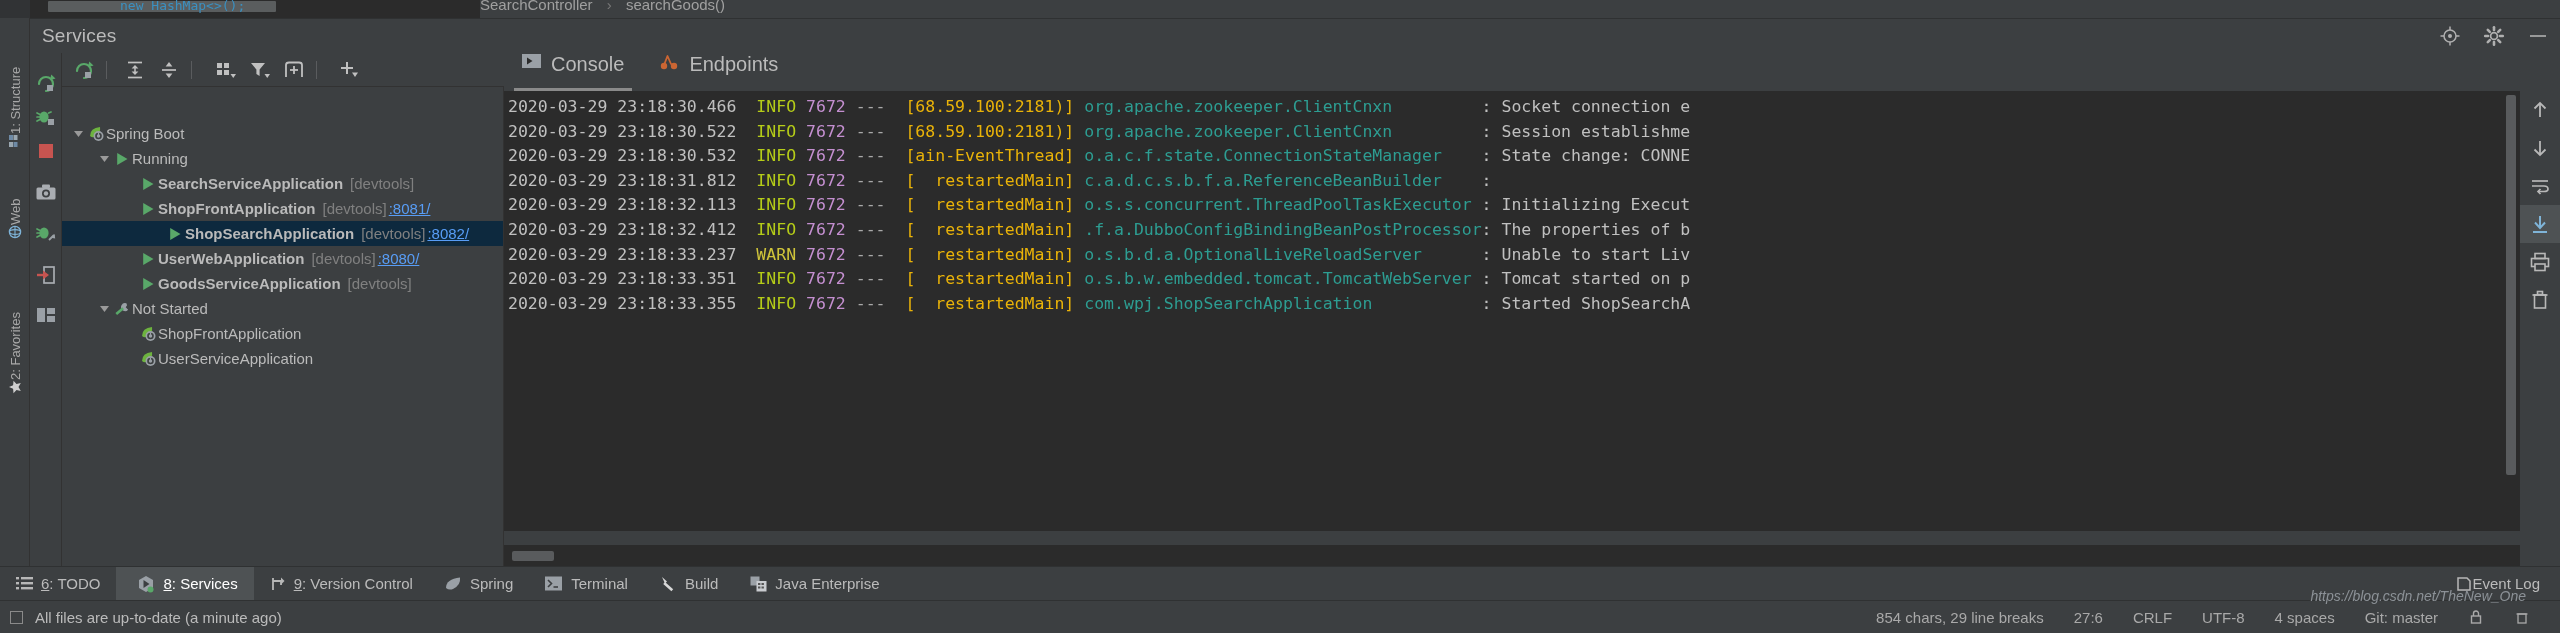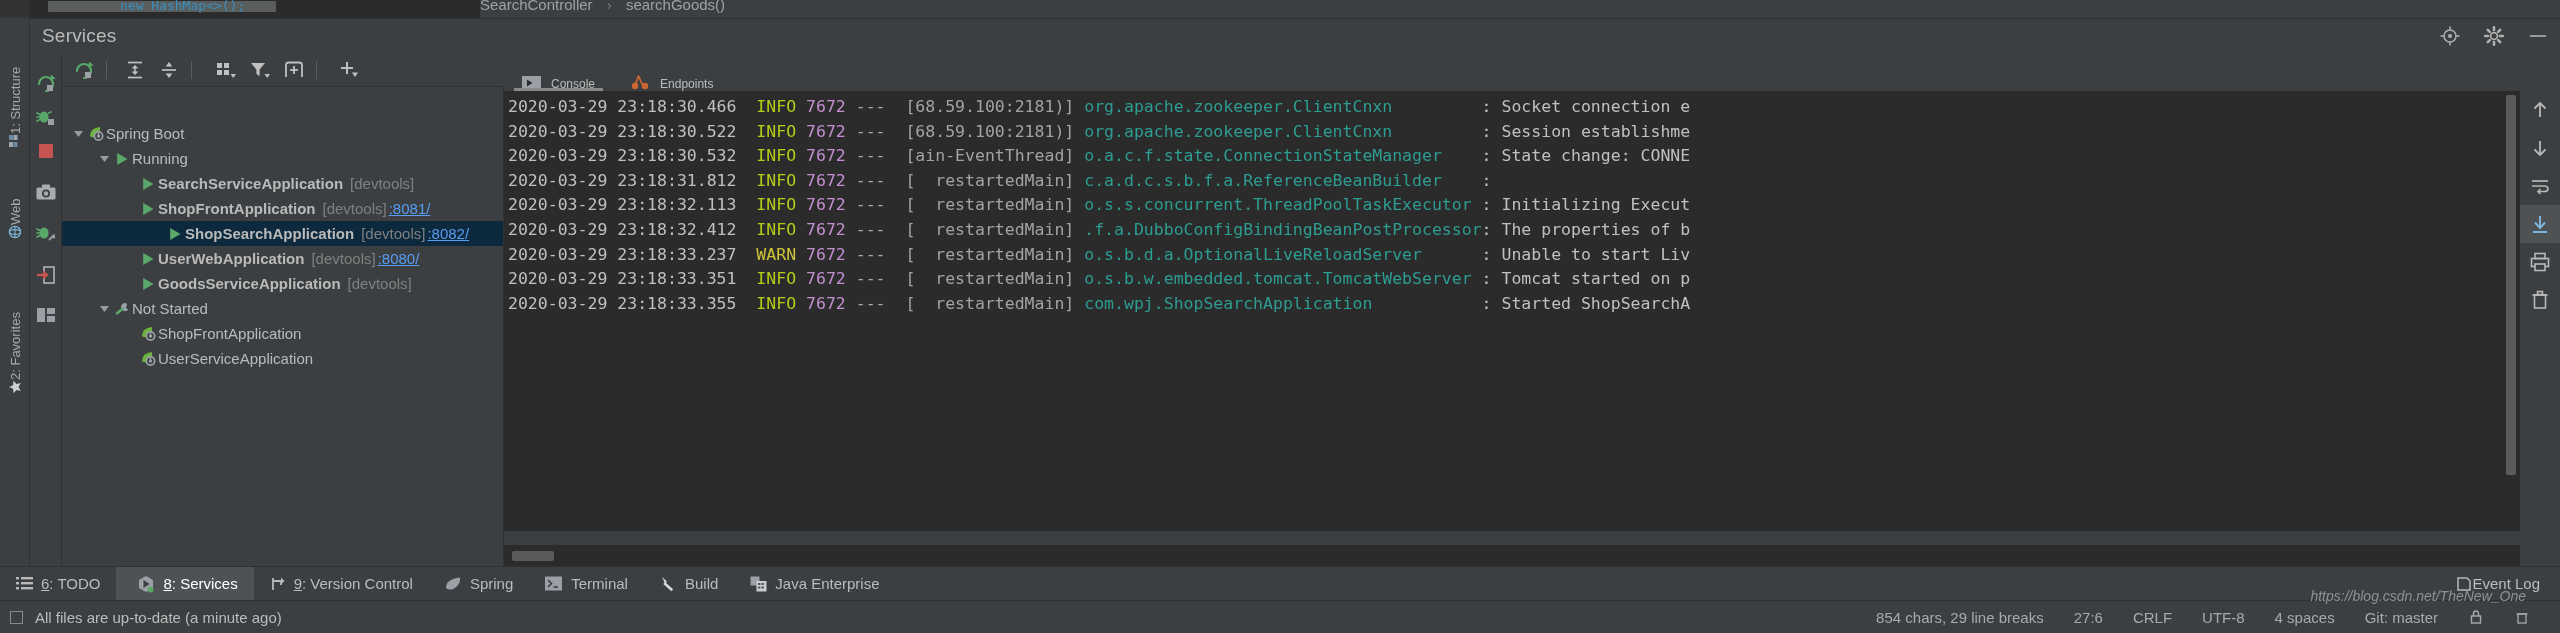--- a/index.html
+++ b/index.html
@@ -119,43 +119,43 @@
   
   .console-wrap {
     position: absolute; left: 474px; top: 34px; width: 2056px; height: 514px;
     background: #3c3f41;
   }
   .console-tabs {
     position: absolute; left: 0; top: 0; height: 38px; width: 2056px;
     display: flex; align-items: center; gap: 0px;
   }
   .ctab {
-    height: 38px; display: flex; align-items: flex-end; gap: 9px;
-    padding: 0 18px 0 18px; font-size: 12px; color: #bbbbbb; cursor: pointer;
+    height: 38px; display: flex; align-items: flex-start; gap: 9px;
+    padding: 0 18px 0 18px; font-size: 20px; color: #bbbbbb; cursor: pointer;
     position: relative;
   }
   .ctab.active::after {
     content: ""; position: absolute; left: 10px; right: 10px; bottom: 0;
     height: 3px; background: #8a8a8a;
   }
   .console-body {
     position: absolute; left: 0; top: 38px; width: 2016px; height: 440px;
     background: #2b2b2b;
     font-family: "DejaVu Sans Mono", monospace;
     font-size: 16.5px; line-height: 24.6px;
     padding: 4px 0 0 4px;
     overflow: hidden;
   }
   .logline { white-space: pre; height: 24.6px; }
   .lg-date  { color: #c0c0c0; }
   .lg-info  { color: #b5cc18; }
   .lg-warn  { color: #cfc43a; }
   .lg-pid   { color: #c48fd0; }
   .lg-dash  { color: #a9a9a9; }
-  .lg-thread{ color: #a3a3a3; }
+  .lg-thread{ color: #eab308; }
   .lg-class { color: #2d9d92; }
   .lg-msg   { color: #c0c0c0; }
 
   
   .console-gutter {
     position: absolute; right: 0; top: 38px; width: 40px; height: 476px;
     background: #3c3f41;
   }
   .cg-btn { width: 40px; height: 38px; display: flex; align-items: center; justify-content: center; cursor: pointer; }
 

